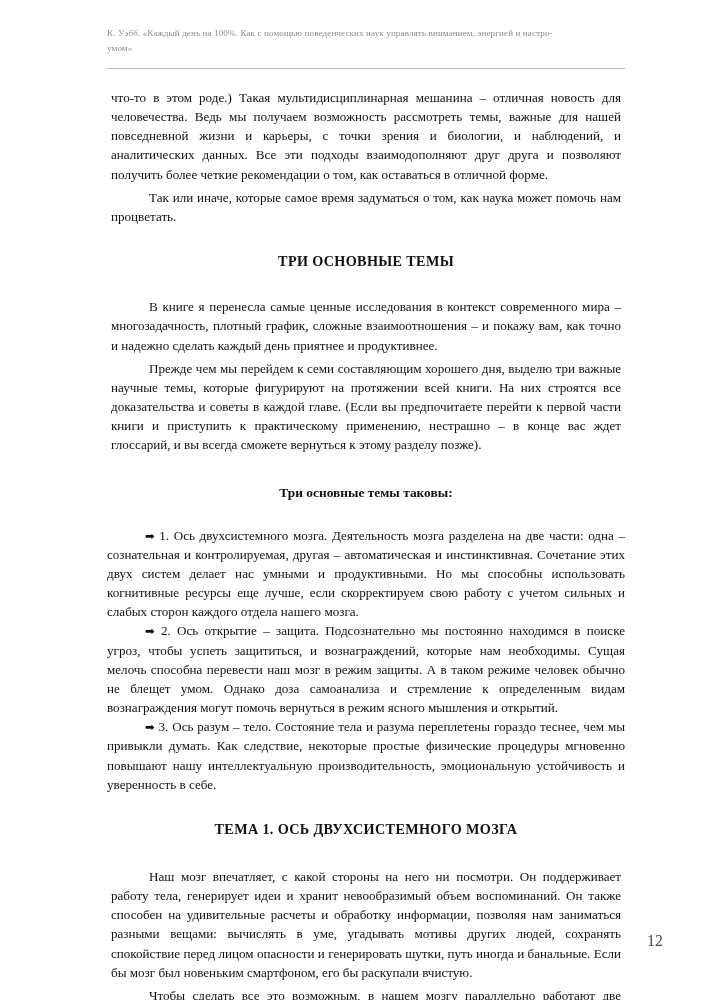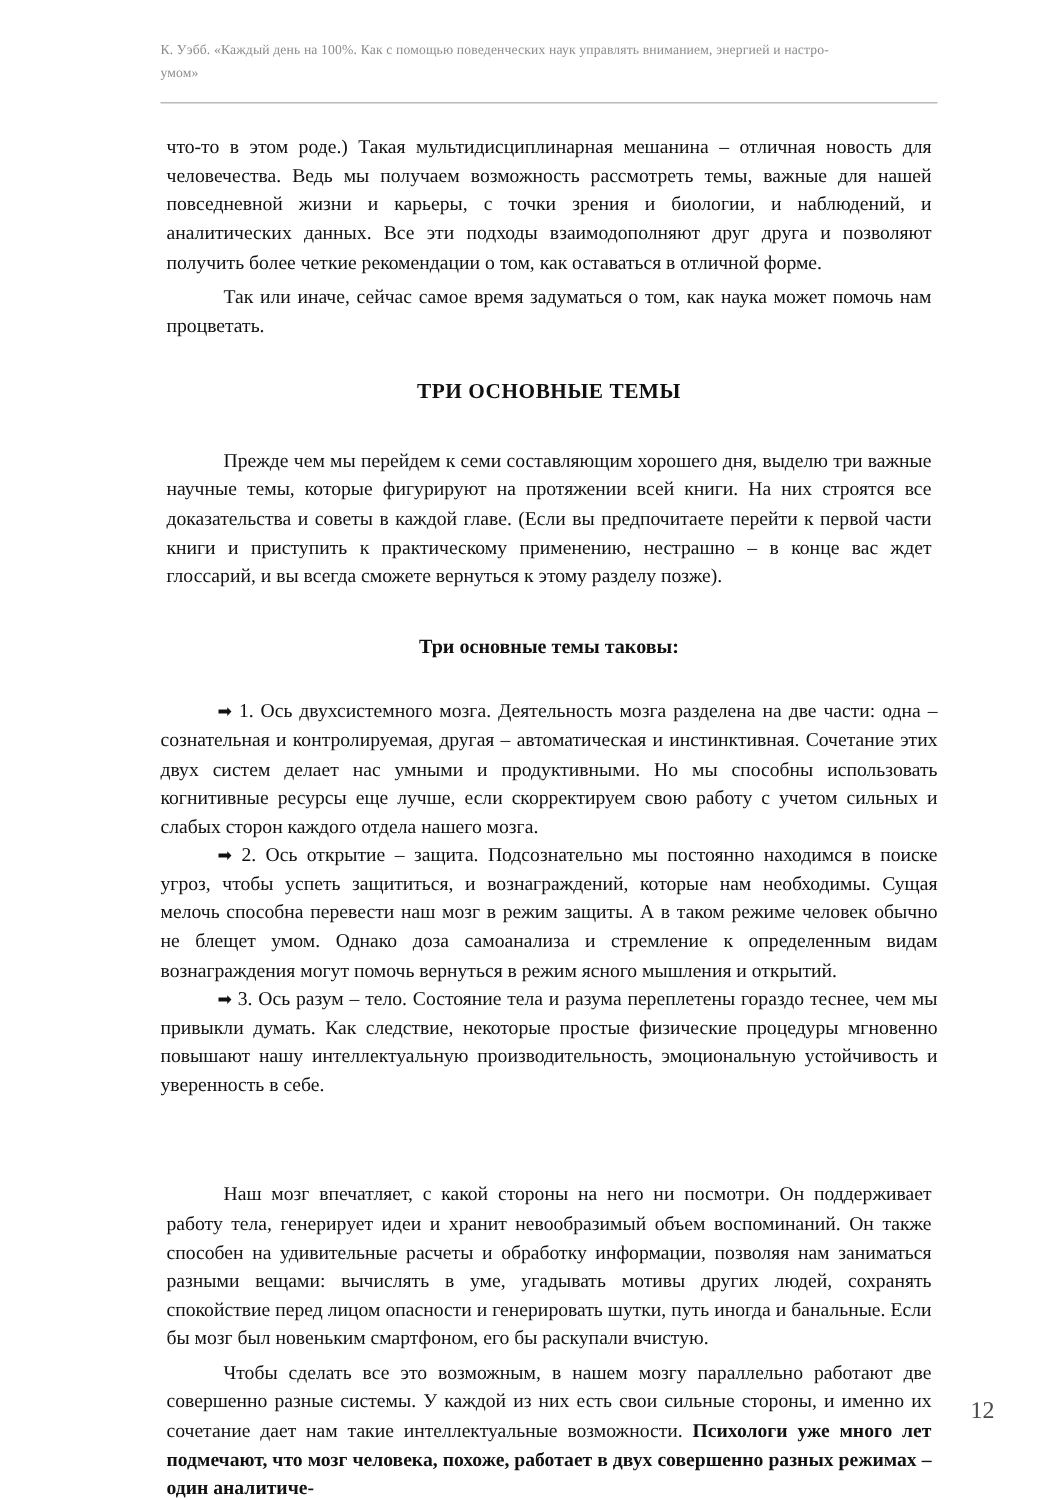--- a/index.html
+++ b/index.html
@@ -127,40 +127,42 @@
     <span>К.  Уэбб.  «Каждый день на 100%. Как с помощью поведенческих наук управлять вниманием, энергией и настро-</span><br>
     <span>умом»</span>
   </div>
 
   <div class="head-rule"></div>
 
   <div class="content">
 
     <p class="body-par cont">что-то в этом роде.) Такая мультидисциплинарная мешанина – отличная новость для человечества. Ведь мы получаем возможность рассмотреть темы, важные для нашей повседневной жизни и карьеры, с точки зрения и биологии, и наблюдений, и аналитических данных. Все эти подходы взаимодополняют друг друга и позволяют получить более четкие рекомендации о том, как оставаться в отличной форме.</p>
 
-    <p class="body-par">Так или иначе, сейчас самое время задуматься о том, как наука может помочь нам процветать.</p>
+    <p class="body-par">Так или иначе, которые самое время задуматься о том, как наука может помочь нам процветать.</p>
 
     <div class="sp-before-h2"></div>
     <h2 class="section-title">ТРИ ОСНОВНЫЕ ТЕМЫ</h2>
     <div class="sp-after-h2"></div>
 
+    <p class="body-par">В книге я перенесла самые ценные исследования в контекст современного мира – многозадачность, плотный график, сложные взаимоотношения – и покажу вам, как точно и надежно сделать каждый день приятнее и продуктивнее.</p>
 
     <p class="body-par">Прежде чем мы перейдем к семи составляющим хорошего дня, выделю три важные научные темы, которые фигурируют на протяжении всей книги. На них строятся все доказательства и советы в каждой главе. (Если вы предпочитаете перейти к первой части книги и приступить к практическому применению, нестрашно – в конце вас ждет глоссарий, и вы всегда сможете вернуться к этому разделу позже).</p>
 
     <div class="sp-before-h3"></div>
     <h3 class="sub-title">Три основные темы таковы:</h3>
     <div class="sp-after-h3"></div>
 
     <p class="bullet-par"><span class="arrow">➡</span> <span>1. Ось двухсистемного мозга. Деятельность мозга разделена на две части: одна – сознательная и контролируемая, другая – автоматическая и инстинктивная. Сочетание этих двух систем делает нас умными и продуктивными. Но мы способны использовать когнитивные ресурсы еще лучше, если скорректируем свою работу с учетом сильных и слабых сторон каждого отдела нашего мозга.</span></p>
 
     <p class="bullet-par"><span class="arrow">➡</span> <span>2. Ось открытие – защита. Подсознательно мы постоянно находимся в поиске угроз, чтобы успеть защититься, и вознаграждений, которые нам необходимы. Сущая мелочь способна перевести наш мозг в режим защиты. А в таком режиме человек обычно не блещет умом. Однако доза самоанализа и стремление к определенным видам вознаграждения могут помочь вернуться в режим ясного мышления и открытий.</span></p>
 
     <p class="bullet-par"><span class="arrow">➡</span> <span>3. Ось разум – тело. Состояние тела и разума переплетены гораздо теснее, чем мы привыкли думать. Как следствие, некоторые простые физические процедуры мгновенно повышают нашу интеллектуальную производительность, эмоциональную устойчивость и уверенность в себе.</span></p>
 
     <div class="sp-before-h2b"></div>
+    <h2 class="section-title">ТЕМА 1. ОСЬ ДВУХСИСТЕМНОГО МОЗГА</h2>
     <div class="sp-after-h2b"></div>
 
     <p class="body-par">Наш мозг впечатляет, с какой стороны на него ни посмотри. Он поддерживает работу тела, генерирует идеи и хранит невообразимый объем воспоминаний. Он также способен на удивительные расчеты и обработку информации, позволяя нам заниматься разными вещами: вычислять в уме, угадывать мотивы других людей, сохранять спокойствие перед лицом опасности и генерировать шутки, путь иногда и банальные. Если бы мозг был новеньким смартфоном, его бы раскупали вчистую.</p>
 
     <p class="body-par"><span>Чтобы сделать все это возможным, в нашем мозгу параллельно работают две совершенно разные системы. У каждой из них есть свои сильные стороны, и именно их сочетание дает нам такие интеллектуальные возможности. </span><strong class="bold-run">Психологи уже много лет подмечают, что мозг человека, похоже, работает в двух совершенно разных режимах – один аналитиче-</strong></p>
 
   </div>
 
   <div class="folio">12</div>
 

